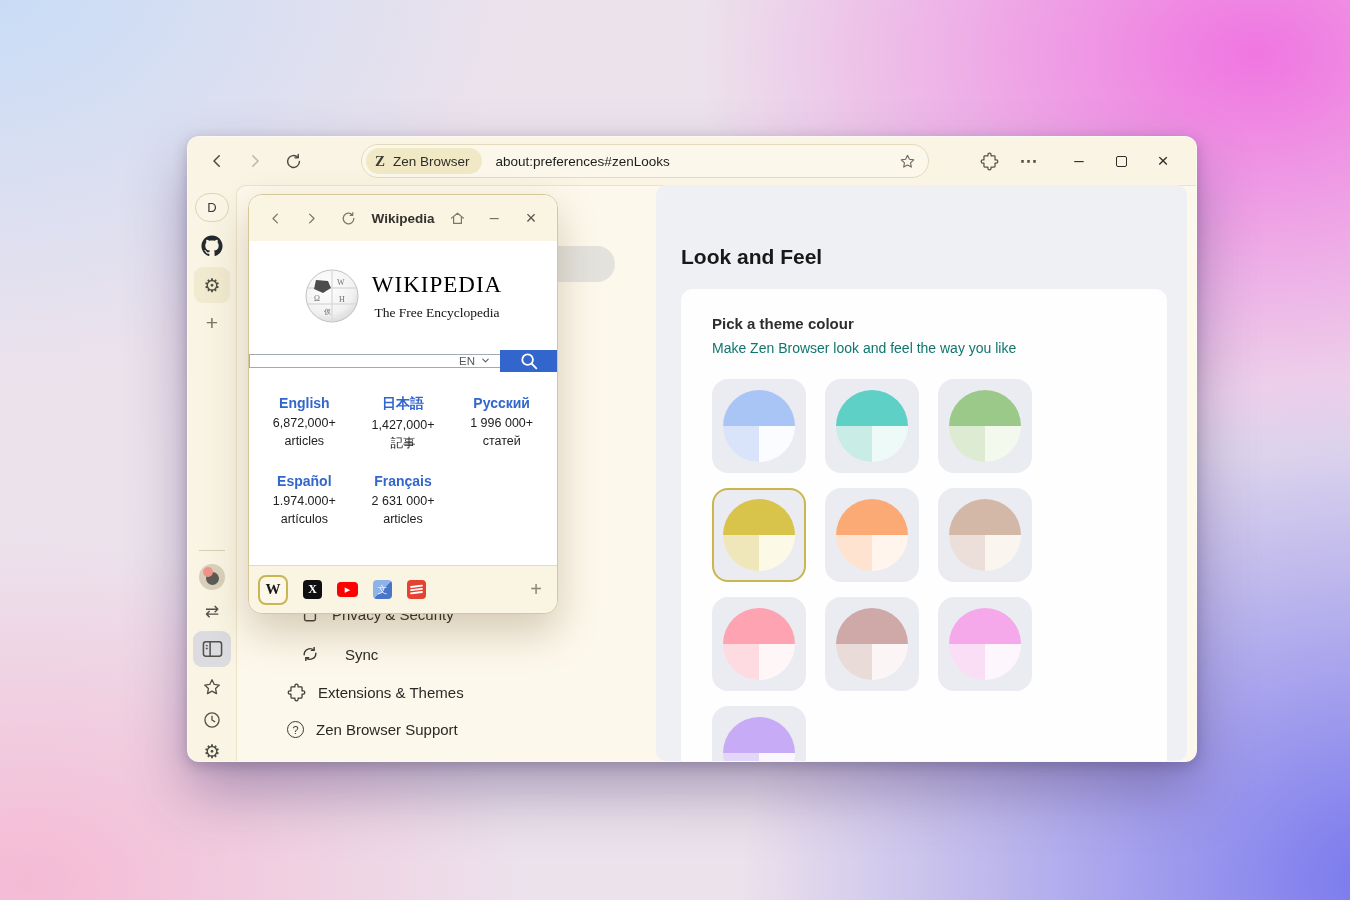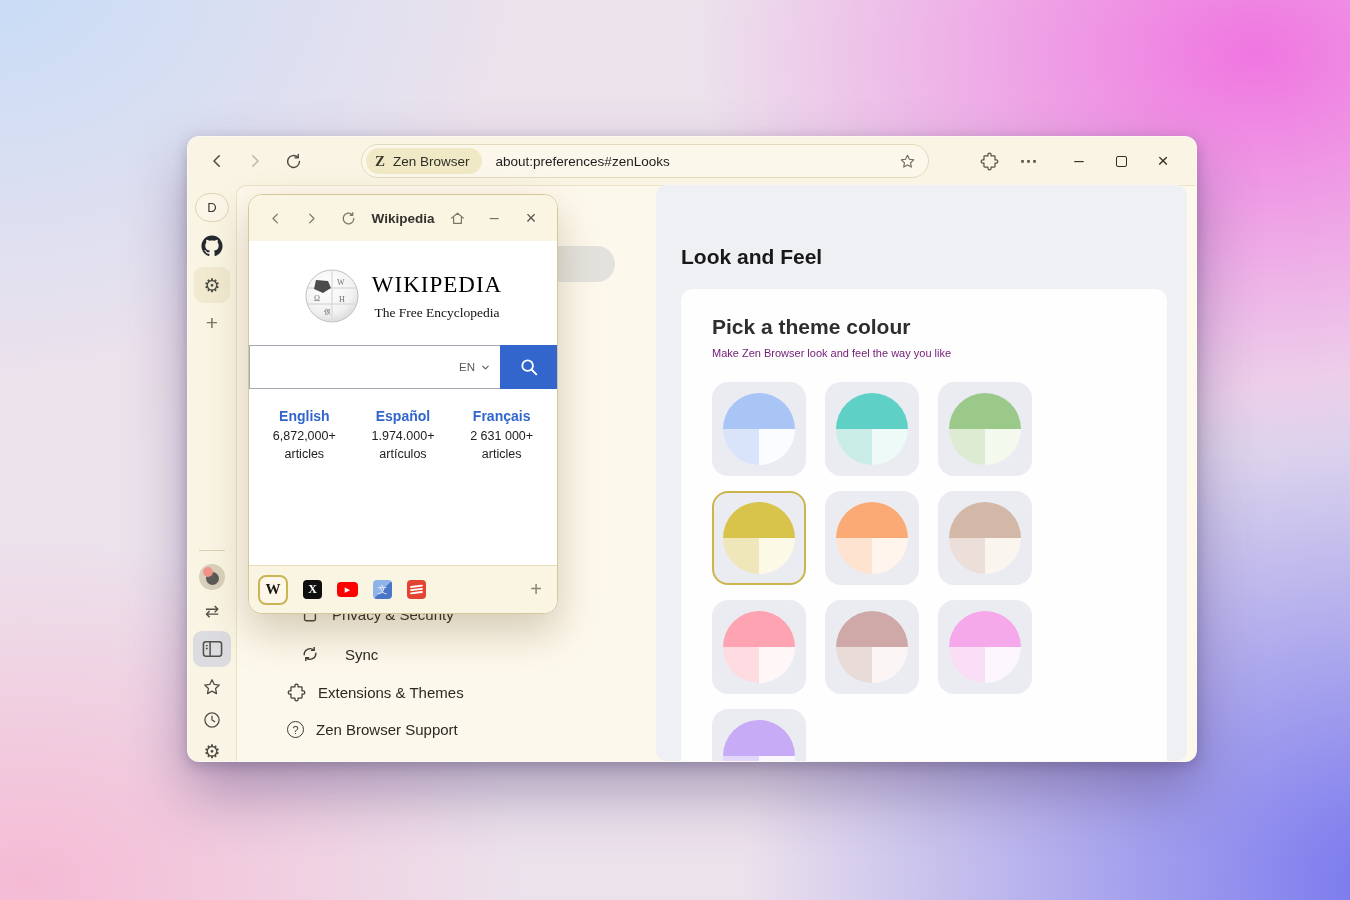--- a/index.html
+++ b/index.html
@@ -73,22 +73,22 @@
   .ni-privacy { left:112px; top:453px;margin-top:14px; }
   .ni-sync    { left:112px; top:507px;gap:25px; }
   .ni-ext     { left:99px;  top:546px; }
   .ni-help    { left:99px;  top:584px; }
   .q-circle { width:17px; height:17px; border:1.5px solid #3c3c34; border-radius:50%; display:flex; align-items:center; justify-content:center; font-size:11px; color:#3c3c34; }
 
   
   .content-gray { position:absolute; left:468px; top:48px; right:9px; bottom:0; background:#eff0f3; border-radius:10px; }
   .page-title { position:absolute; left:25px; top:60px; font-size:21px; font-weight:700; color:#181818; }
   .card { position:absolute; left:25px; top:104px; width:486px; bottom:-30px; background:#fefefe; border-radius:12px; padding:26px 0 0 31px; }
-  .card-title { font-size:21px; font-weight:700; color:#2e2e2e; }
-  .card-sub { font-size:11px; color:#701a75; margin-top:8px; }
+  .card-title { font-size:15px; font-weight:700; color:#2e2e2e; }
+  .card-sub { font-size:14px; color:#0f766e; margin-top:8px; }
   .theme-grid { margin-top:23px; display:grid; grid-template-columns:repeat(3,94px); gap:15px 19px; }
   .tile { width:94px; height:94px; background:#ebecf1; border-radius:16px; display:flex; align-items:center; justify-content:center; cursor:pointer; }
   .tile.selected { border:2px solid #cbb64d; }
   .disc { width:72px; height:72px; border-radius:50%;
     background:conic-gradient(from 90deg, var(--t2) 0 90deg, var(--t1) 0 180deg, var(--main) 0 360deg); }
 
   
   #mini {
     position:absolute; left:248px; top:194px; width:310px; height:420px; z-index:5;
     background:#ffffff; border:1.5px solid #d6c79b; border-radius:14px; overflow:hidden;
@@ -98,21 +98,21 @@
   .mini-header { height:46px; flex:none; background:#faf4e2; display:flex; align-items:center; justify-content:space-between; padding:0 12px; }
   .mbtn { width:28px; height:28px; display:flex; align-items:center; justify-content:center; cursor:pointer; }
   .mini-title { font-size:13.5px; font-weight:700; color:#33322d; }
   .m-min { font-size:16px; color:#6f6a5c; }
   .m-close { font-size:18px; color:#55524a; }
   .mini-body { flex:1; background:#fff; }
   .wp-logo-row { display:flex; justify-content:center; align-items:center; gap:12px; margin-top:27px; }
   .wp-text { text-align:center; }
   .wp-wordmark { font-family:"Liberation Serif",serif; font-size:23px; letter-spacing:1px; color:#000; }
   .wp-tagline { font-family:"Liberation Serif",serif; font-size:13.5px; color:#111; margin-top:7px; }
-  .wp-search { margin-top:21px; display:flex; height:44px; }
+  .wp-search { margin-top:21px; display:flex; height:31px;align-items:center; }
   .wp-input { flex:1; border:1px solid #a2a9b1; border-right:none; background:#fff; display:flex; align-items:center; justify-content:flex-end; padding-right:9px; gap:5px; color:#54595d; font-size:11.5px; cursor:text; }
   .wp-btn { width:57px; background:#3366cc; display:flex; align-items:center; justify-content:center; cursor:pointer; }
   .wp-langs { display:grid; grid-template-columns:repeat(3,1fr); margin-top:19px; row-gap:21px; padding:0 6px; text-align:center; }
   .lang-name { color:#3366cc; font-weight:700; font-size:14px; cursor:pointer; }
   .lang-count { font-size:12.5px; color:#202122; margin-top:4px; line-height:1.4; }
   .mini-footer { height:48px; flex:none; background:#faf4e2; border-top:1px solid #e7dcba; display:flex; align-items:center; padding:0 9px; gap:15px; }
   .w-tile { width:30px; height:30px; border:2px solid #c9b553; border-radius:8px; background:#fcf7e8; display:flex; align-items:center; justify-content:center; font-family:"Liberation Serif",serif; font-weight:700; font-size:15px; color:#181818; cursor:pointer; }
   .x-ico { width:19px; height:19px; background:#0f0f0f; border-radius:4px; color:#fff; font-family:"Liberation Serif",serif; font-weight:700; font-size:12px; display:flex; align-items:center; justify-content:center; cursor:pointer; }
   .yt-ico { width:21px; height:15px; background:#ff0000; border-radius:4px; color:#fff; font-size:7px; display:flex; align-items:center; justify-content:center; cursor:pointer; }
   .gt-ico { width:19px; height:19px; border-radius:4px; background:linear-gradient(135deg,#8db3e8 50%,#4a76c7 50%); color:#fff; font-size:10px; display:flex; align-items:center; justify-content:center; cursor:pointer; }
@@ -372,20 +372,28 @@
             </svg>
         </div>
       </div>
 
       <div class="wp-langs">
         <div>
           <div class="lang-name">English</div>
           <div class="lang-count"><span>6,872,000+</span><br><span>articles</span></div>
         </div>
         <div>
+          <div class="lang-name">日本語</div>
+          <div class="lang-count"><span>1,427,000+</span><br><span>記事</span></div>
+        </div>
+        <div>
+          <div class="lang-name">Русский</div>
+          <div class="lang-count"><span>1 996 000+</span><br><span>статей</span></div>
+        </div>
+        <div>
           <div class="lang-name">Español</div>
           <div class="lang-count"><span>1.974.000+</span><br><span>artículos</span></div>
         </div>
         <div>
           <div class="lang-name">Français</div>
           <div class="lang-count"><span>2 631 000+</span><br><span>articles</span></div>
         </div>
       </div>
     </div>
 

